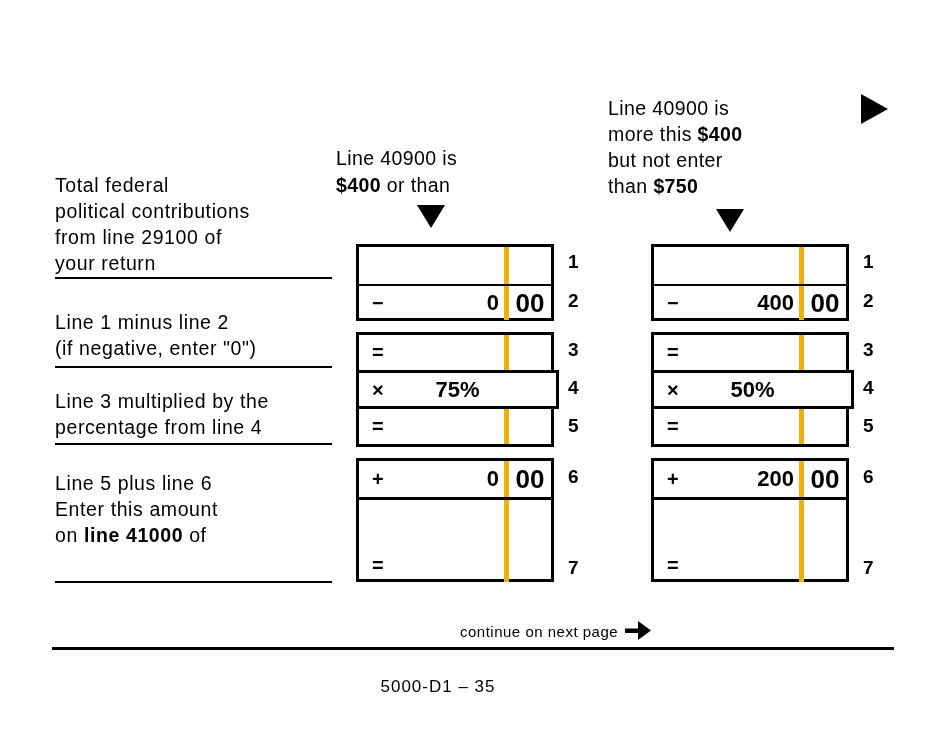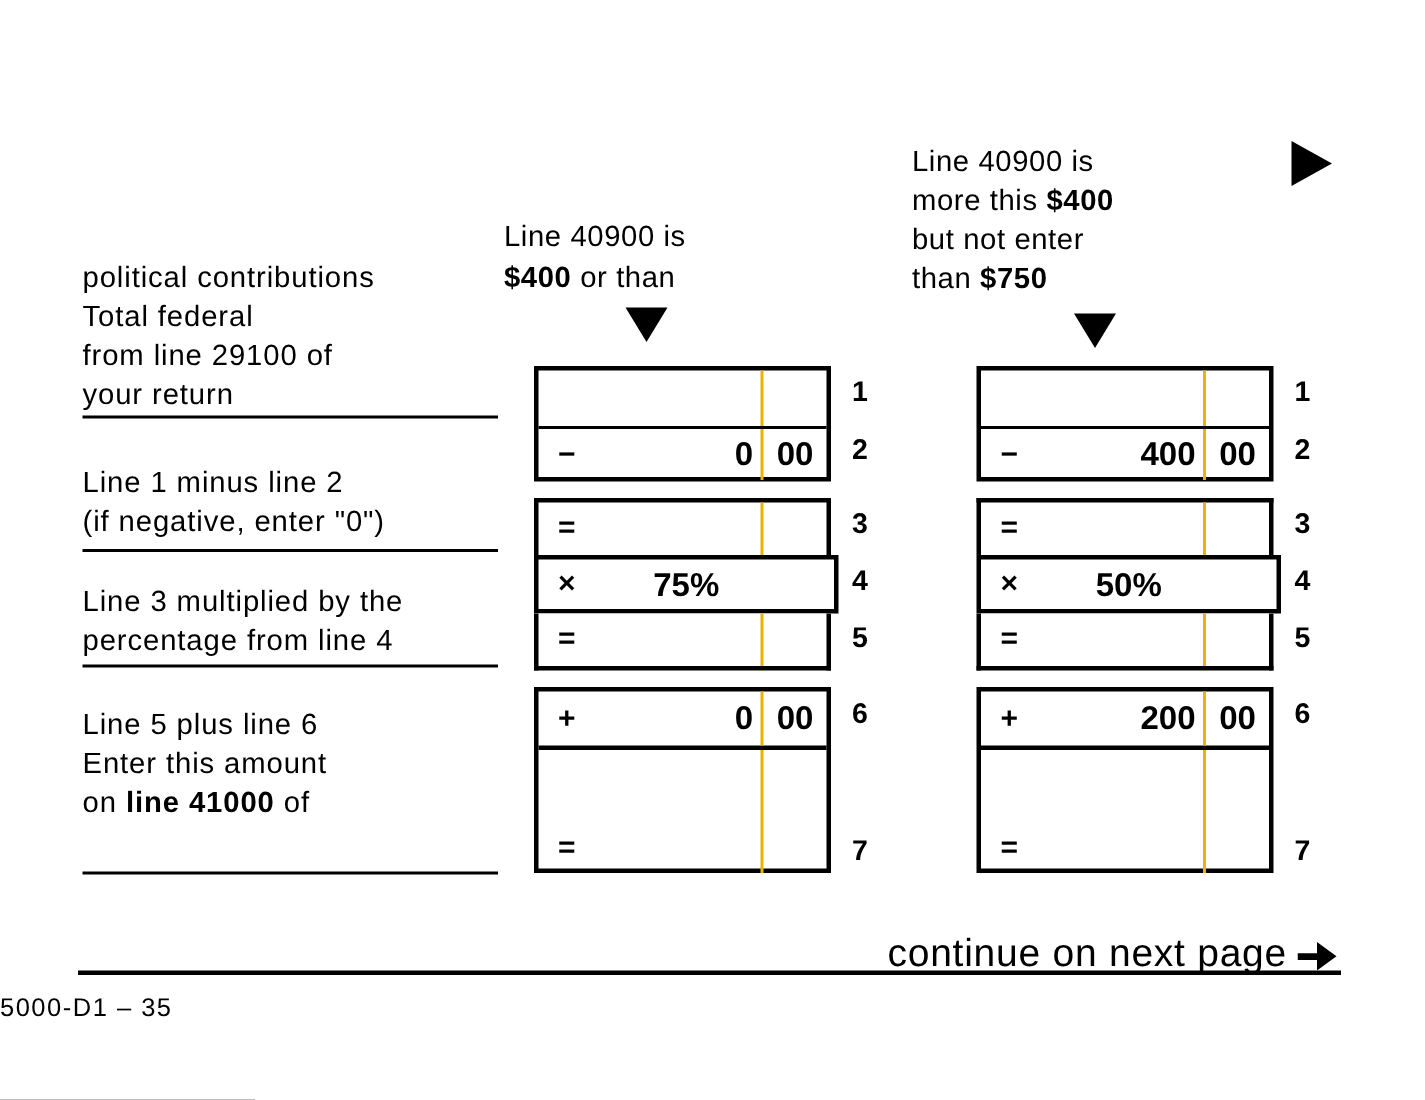--- a/index.html
+++ b/index.html
@@ -46,45 +46,45 @@
   .row{display:flex;align-items:stretch;}
   .gA .r1{height:37px;border-bottom:2px solid #000;}
   .gA .r2{height:34px;}
   .b3 .r,.b5 .r{height:100%;}
   .gC .r6{height:36px;border-bottom:3px solid #000;}
   .gC .r7{height:82px;}
   .main{flex:1;display:flex;align-items:center;position:relative;}
   .r7 .main{align-items:flex-end;padding-bottom:5px;}
   .op{font-weight:bold;font-size:20px;padding-left:13px;}
   .amt{margin-left:auto;font-weight:bold;font-size:22px;padding-right:5px;}
-  .cents{width:42px;border-left:2px solid #eab308;display:flex;align-items:center;
-    justify-content:center;font-weight:bold;font-size:22px;}
+  .cents{width:42px;border-left:5px solid #eab308;display:flex;align-items:center;
+    justify-content:center;font-weight:bold;font-size:26px;}
   .pctrow{position:relative;height:100%;display:flex;align-items:center;justify-content:center;}
   .pctrow .op{position:absolute;left:0;top:50%;transform:translateY(-50%);}
   .pct{font-weight:bold;font-size:22px;}
   .num{position:absolute;left:212px;width:28px;font-weight:bold;font-size:19px;line-height:24px;}
   .n1{top:250px;} .n2{top:289px;} .n3{top:338px;} .n4{top:376px;}
   .n5{top:414px;} .n6{top:465px;} .n7{top:556px;}
 
   
-  #continue{position:absolute;top:620px;left:460px;width:432px;text-align:right;
-    font-size:26px;letter-spacing:0.5px;white-space:nowrap;}
+  #continue{position:absolute;top:620px;left:460px;width:432px;
+    font-size:15px;letter-spacing:0.5px;white-space:nowrap;}
   #continue svg{vertical-align:-4px;margin-left:7px;}
   #footer-rule{position:absolute;left:52px;top:647px;width:842px;height:3px;background:#000;}
-  #page-label{position:absolute;left:0;top:662px;width:876px;text-align:left;
+  #page-label{position:absolute;left:0;top:677px;width:876px;text-align:center;
     font-size:17px;letter-spacing:1px;}
 </style>
 </head>
 <body>
 
 <div id="page">
 
   <div class="lab" style="top:172px">
+    <div><span>Total federal</span></div>
     <div><span>political contributions</span></div>
-    <div><span>Total federal</span></div>
     <div><span>from line 29100 of</span></div>
     <div><span>your return</span></div>
   </div>
   <div class="ul" style="top:277px"></div>
 
   <div class="lab" style="top:309px">
     <div><span>Line 1 minus line 2</span></div>
     <div><span>(if negative, enter "0")</span></div>
   </div>
   <div class="ul" style="top:366px"></div>

